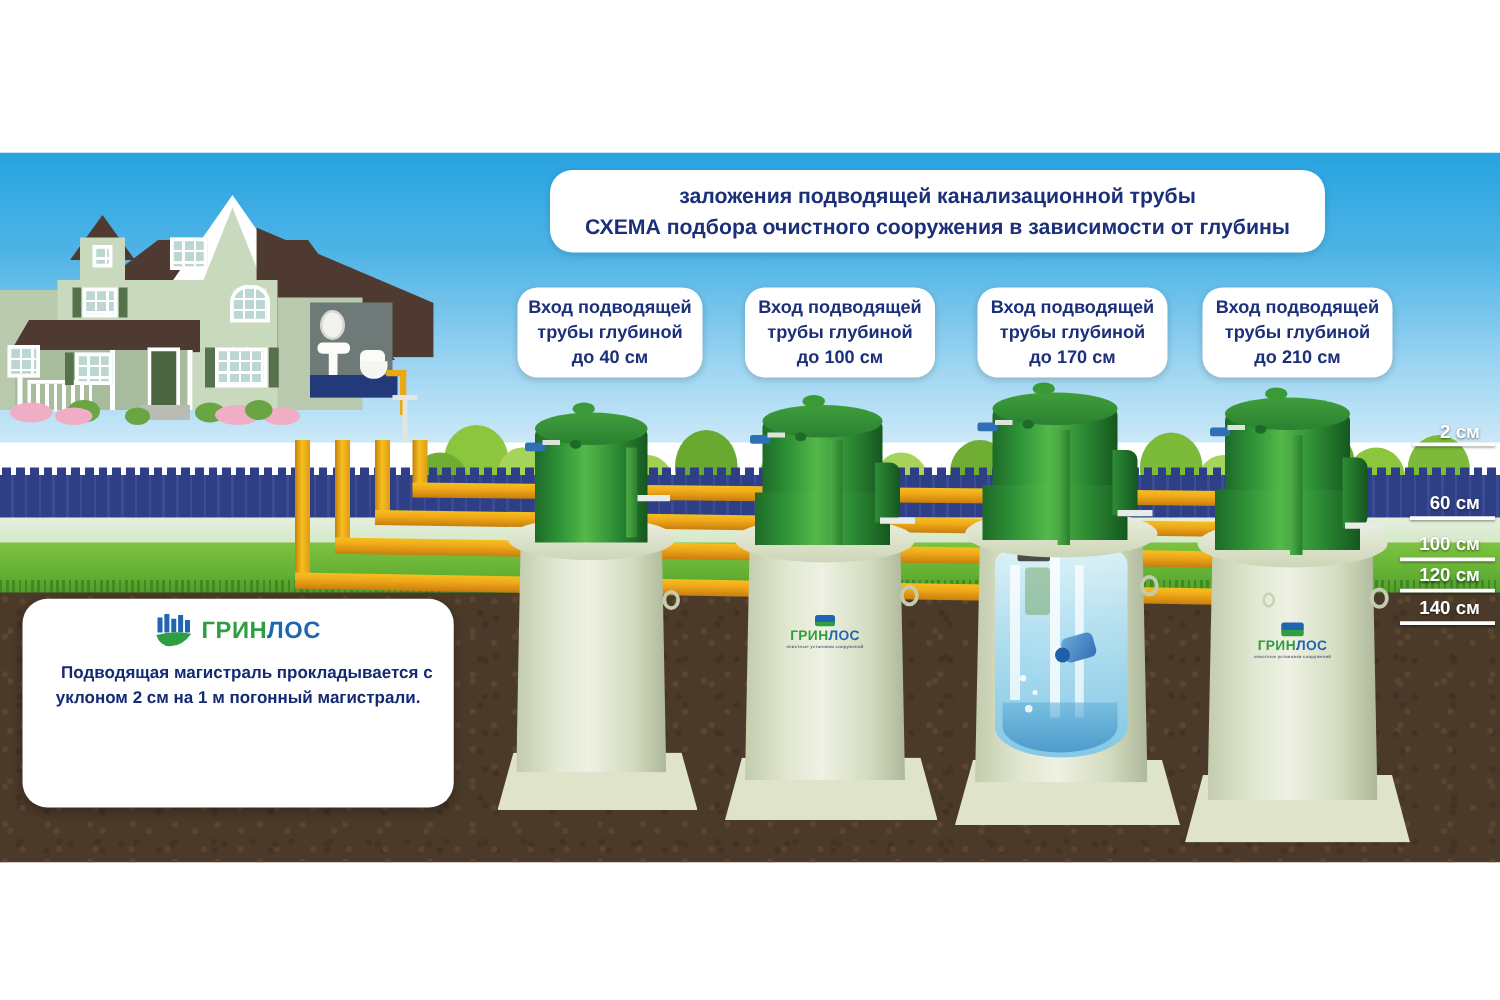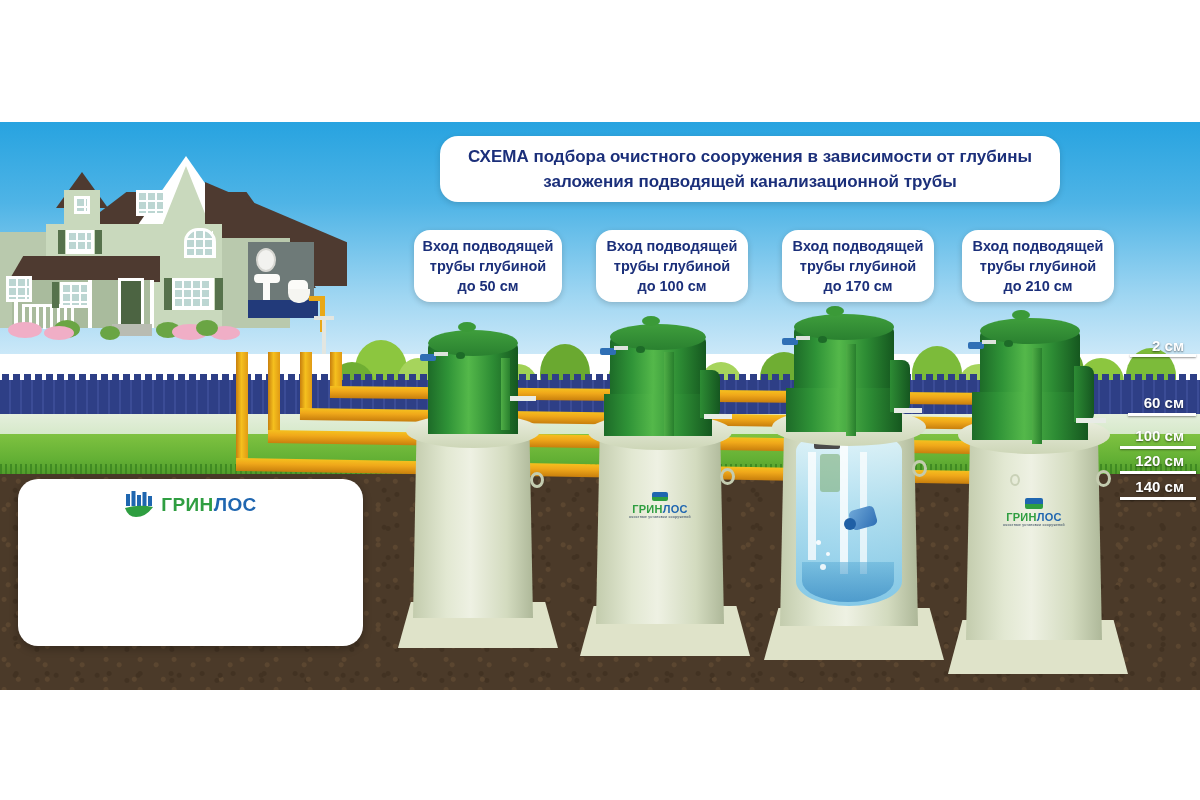--- a/index.html
+++ b/index.html
@@ -322,53 +322,54 @@
 
   <div class="depth" style="left:1098px;top:330px;">120 см</div>
   <div class="depthline" style="left:1120px;top:349px;width:76px;"></div>
 
   <div class="depth" style="left:1098px;top:356px;">140 см</div>
   <div class="depthline" style="left:1120px;top:375px;width:76px;"></div>
 
   <div class="callout" style="left:414px;top:108px;width:148px;height:72px;">
     <span>Вход подводящей</span>
     <span>трубы глубиной</span>
-    <span>до 50 см</span>
+    <span>до 40 см</span>
   </div>
   <div class="callout" style="left:596px;top:108px;width:152px;height:72px;">
     <span>Вход подводящей</span>
     <span>трубы глубиной</span>
     <span>до 100 см</span>
   </div>
   <div class="callout" style="left:782px;top:108px;width:152px;height:72px;">
     <span>Вход подводящей</span>
     <span>трубы глубиной</span>
     <span>до 170 см</span>
   </div>
   <div class="callout" style="left:962px;top:108px;width:152px;height:72px;">
     <span>Вход подводящей</span>
     <span>трубы глубиной</span>
     <span>до 210 см</span>
   </div>
 </div>
 
 <div class="titlebox">
+  <div>заложения подводящей канализационной трубы</div>
   <div>СХЕМА подбора очистного сооружения в зависимости от глубины</div>
-  <div>заложения подводящей канализационной трубы</div>
 </div>
 
 <div class="infobox">
   <div class="logowrap">
     <div class="logomark">
       <svg viewBox="0 0 30 28" width="30" height="28">
         <rect x="2" y="3" width="4" height="12" fill="#1f66b0"></rect>
         <rect x="7.5" y="0" width="4" height="15" fill="#1f66b0"></rect>
         <rect x="13" y="4" width="4" height="11" fill="#1f66b0"></rect>
         <rect x="18.5" y="1" width="4" height="14" fill="#1f66b0"></rect>
         <rect x="24" y="5" width="4" height="10" fill="#1f66b0"></rect>
         <path d="M1 17 Q15 13 29 16 Q22 26 12 26 Q4 26 1 17 Z" fill="#2f9e41"></path>
       </svg>
     </div>
     <div class="logotext"><span class="lg-green">ГРИН</span><span class="lg-blue">ЛОС</span></div>
   </div>
   <div class="infotext">
+    <p>Подводящая магистраль прокладывается с уклоном 2 см на 1 м погонный магистрали.</p>
   </div>
 </div>
 
 </body></html>

